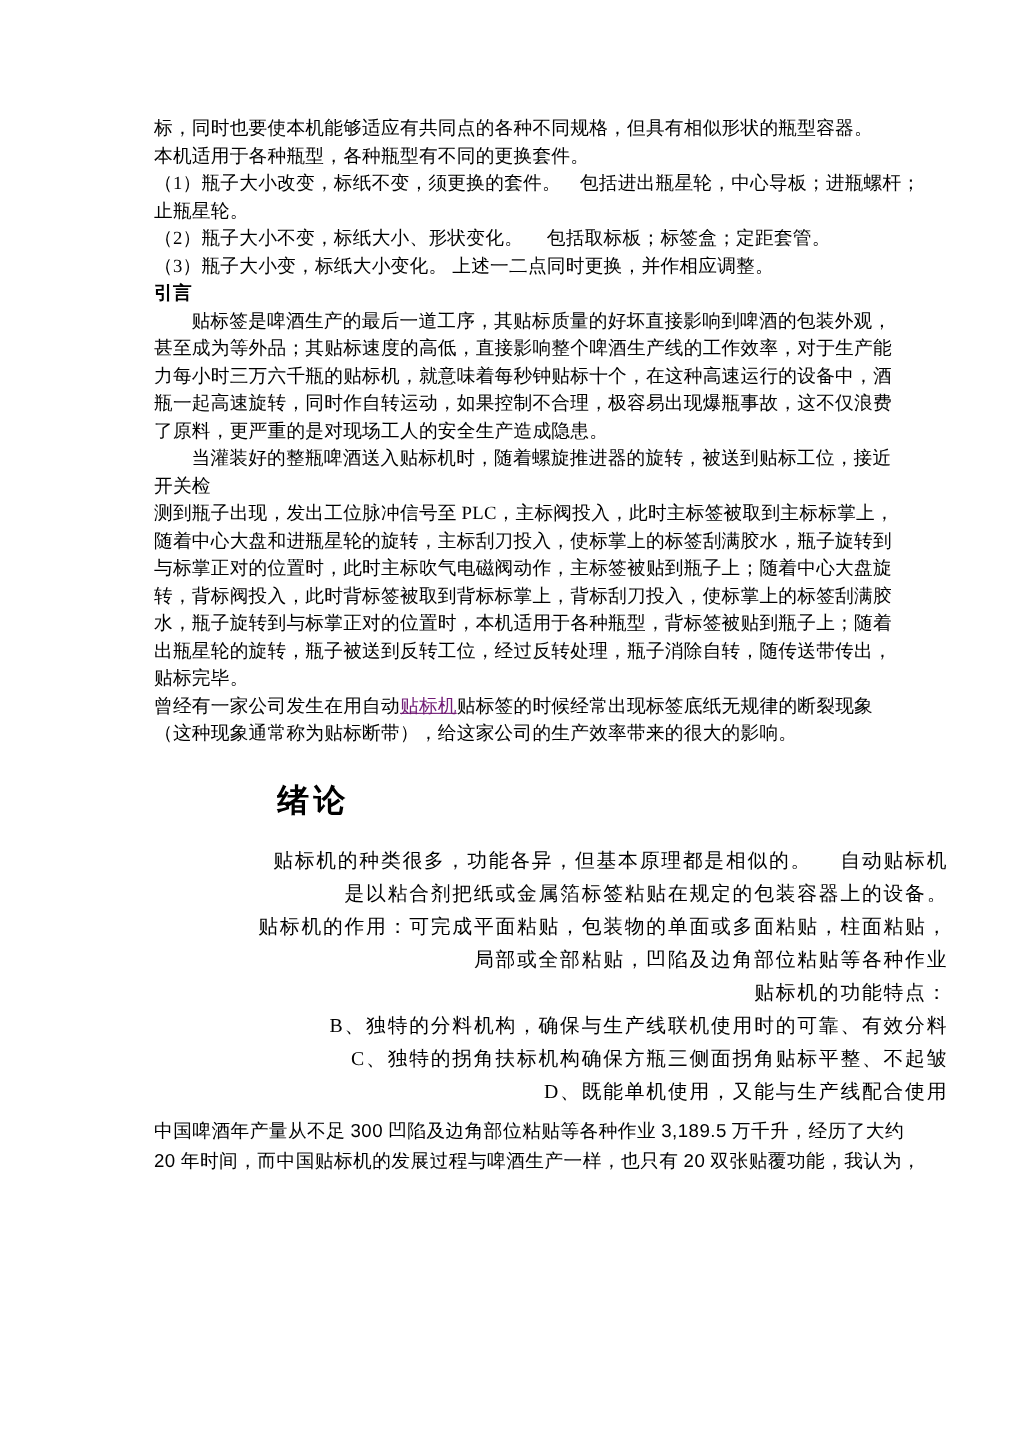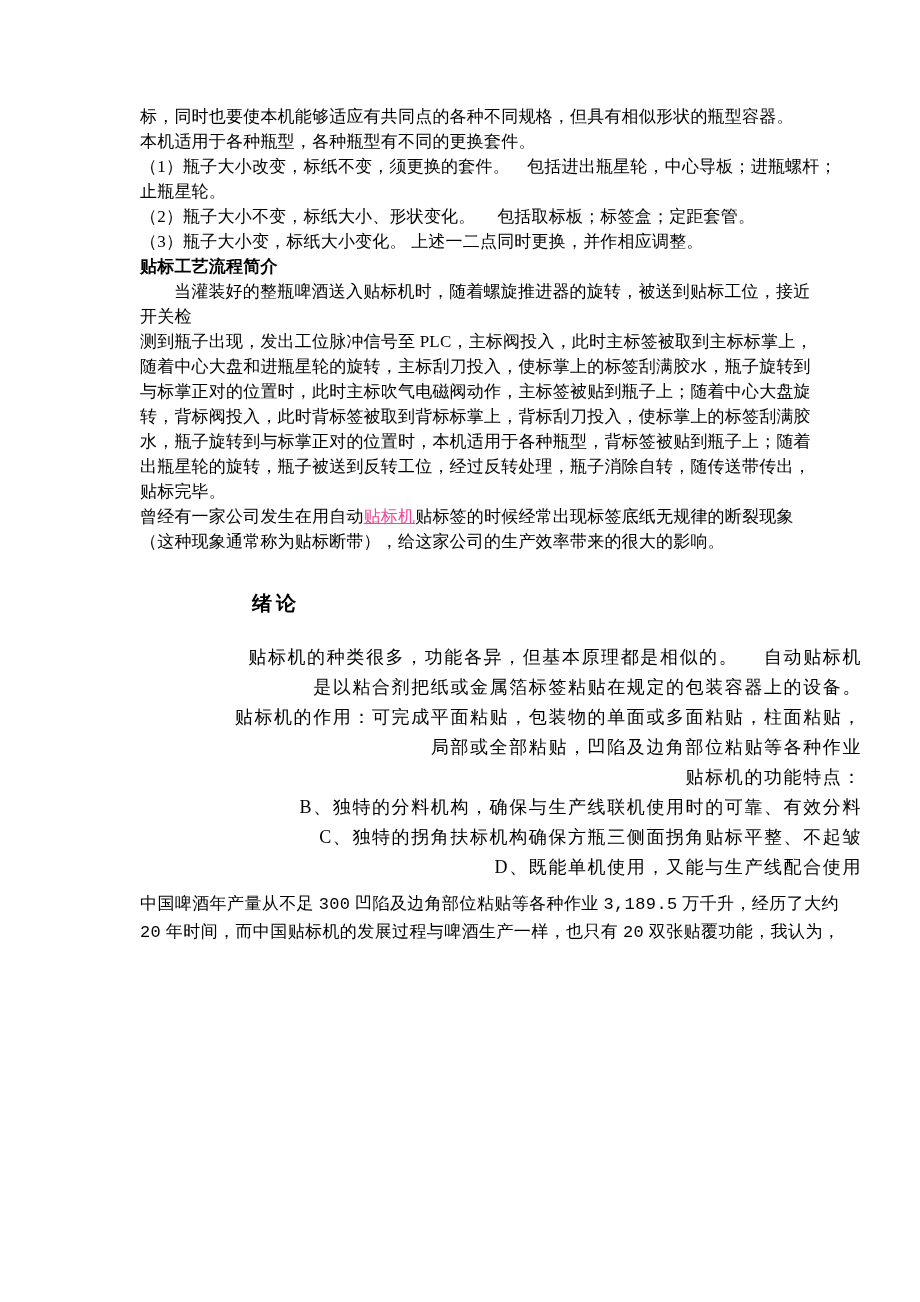--- a/index.html
+++ b/index.html
@@ -23,63 +23,68 @@
   }
   .indent2 { text-indent: 2em; }
   .bold-head {
     font-size: 17px;
     line-height: 25px;
     font-weight: bold;
     margin: 0;
     letter-spacing: 0.2px;
   }
   .chapter-head {
-    font-size: 20px;
+    font-size: 29px;
     line-height: 34px;
     font-weight: bold;
     letter-spacing: 4px;
     margin: 32px 0 22px 112px;
   }
   .sec-para {
     font-size: 18px;
     line-height: 30px;
     letter-spacing: 1.6px;
     white-space: pre-line;
     margin: 0;
     text-align: right;
   }
   .stats-para {
     font-size: 17px;
     line-height: 27px;
     letter-spacing: 0.4px;
     white-space: pre-line;
     margin: 8px 0 0 0;
   }
-  .num { font-family: Liberation Mono, monospace; margin-top: 12px; }
+  .num { font-family: Liberation Sans, sans-serif; margin-top: 12px; }
   a.doc-link, .doc-link {
-    color: #ec4899;
+    color: #701a75;
     text-decoration: underline;
     cursor: pointer;
   }
 </style>
 </head>
 <body>
 
 <div class="page">
 
   <div class="body-block">标，同时也要使本机能够适应有共同点的各种不同规格，但具有相似形状的瓶型容器。
 本机适用于各种瓶型，各种瓶型有不同的更换套件。
 （1）瓶子大小改变，标纸不变，须更换的套件。　包括进出瓶星轮，中心导板；进瓶螺杆；
 止瓶星轮。
 （2）瓶子大小不变，标纸大小、形状变化。　 包括取标板；标签盒；定距套管。
 （3）瓶子大小变，标纸大小变化。 上述一二点同时更换，并作相应调整。</div>
 
+  <div class="bold-head">引言</div>
 
+  <div class="body-block indent2">贴标签是啤酒生产的最后一道工序，其贴标质量的好坏直接影响到啤酒的包装外观，
+甚至成为等外品；其贴标速度的高低，直接影响整个啤酒生产线的工作效率，对于生产能
+力每小时三万六千瓶的贴标机，就意味着每秒钟贴标十个，在这种高速运行的设备中，酒
+瓶一起高速旋转，同时作自转运动，如果控制不合理，极容易出现爆瓶事故，这不仅浪费
+了原料，更严重的是对现场工人的安全生产造成隐患。</div>
 
-  <div class="bold-head">贴标工艺流程简介</div>
 
   <div class="body-block indent2">当灌装好的整瓶啤酒送入贴标机时，随着螺旋推进器的旋转，被送到贴标工位，接近
 开关检</div>
 
   <div class="body-block">测到瓶子出现，发出工位脉冲信号至 PLC，主标阀投入，此时主标签被取到主标标掌上，
 随着中心大盘和进瓶星轮的旋转，主标刮刀投入，使标掌上的标签刮满胶水，瓶子旋转到
 与标掌正对的位置时，此时主标吹气电磁阀动作，主标签被贴到瓶子上；随着中心大盘旋
 转，背标阀投入，此时背标签被取到背标标掌上，背标刮刀投入，使标掌上的标签刮满胶
 水，瓶子旋转到与标掌正对的位置时，本机适用于各种瓶型，背标签被贴到瓶子上；随着
 出瓶星轮的旋转，瓶子被送到反转工位，经过反转处理，瓶子消除自转，随传送带传出，

